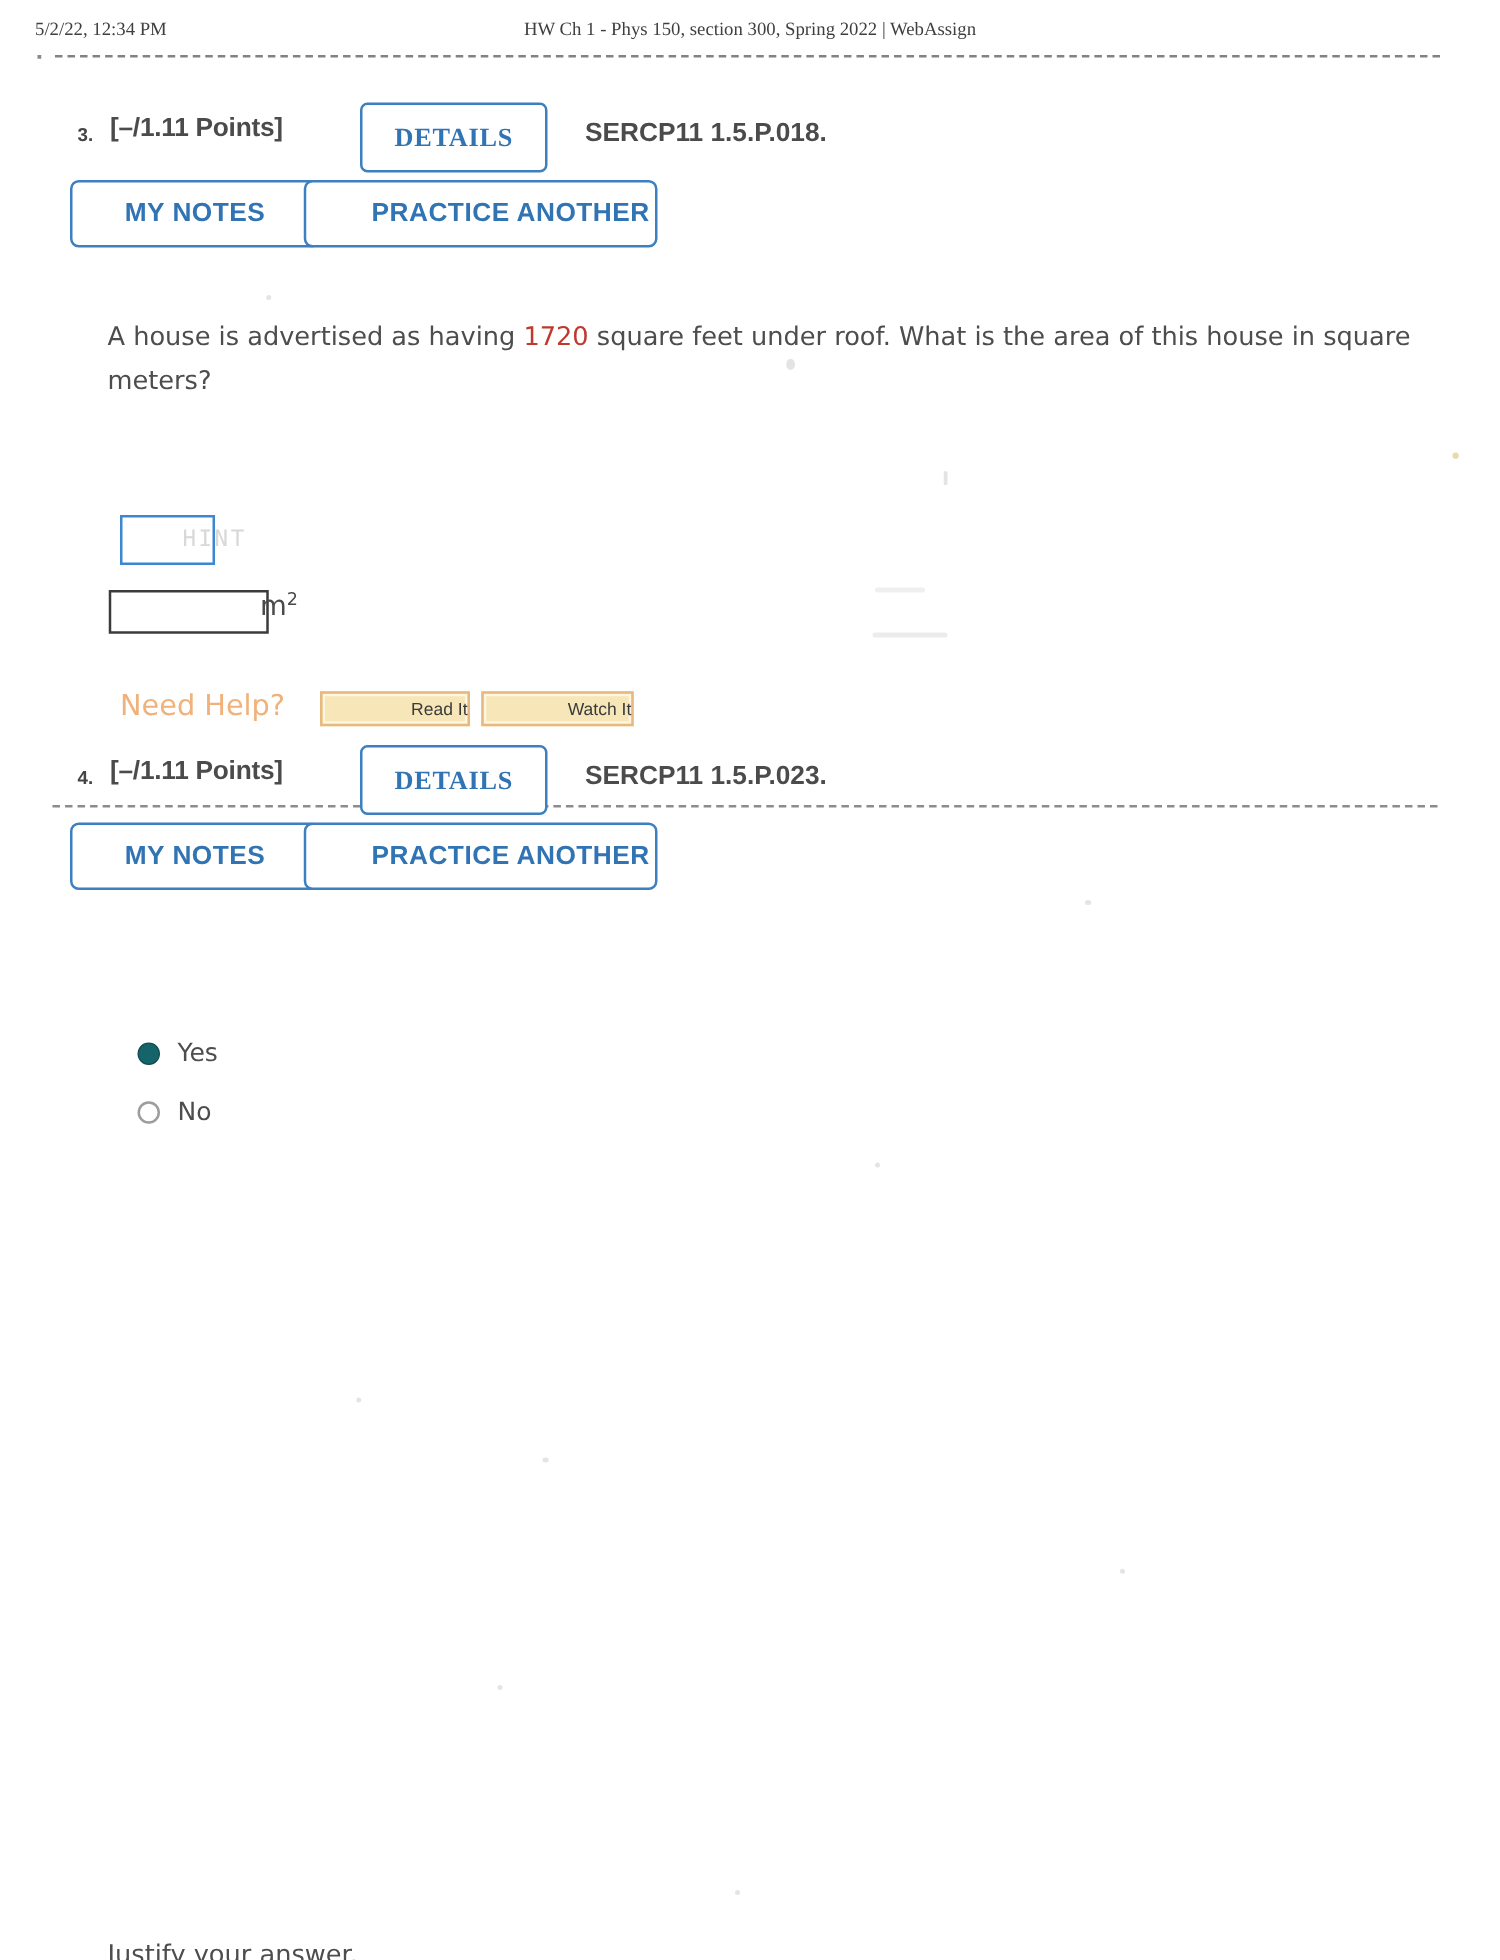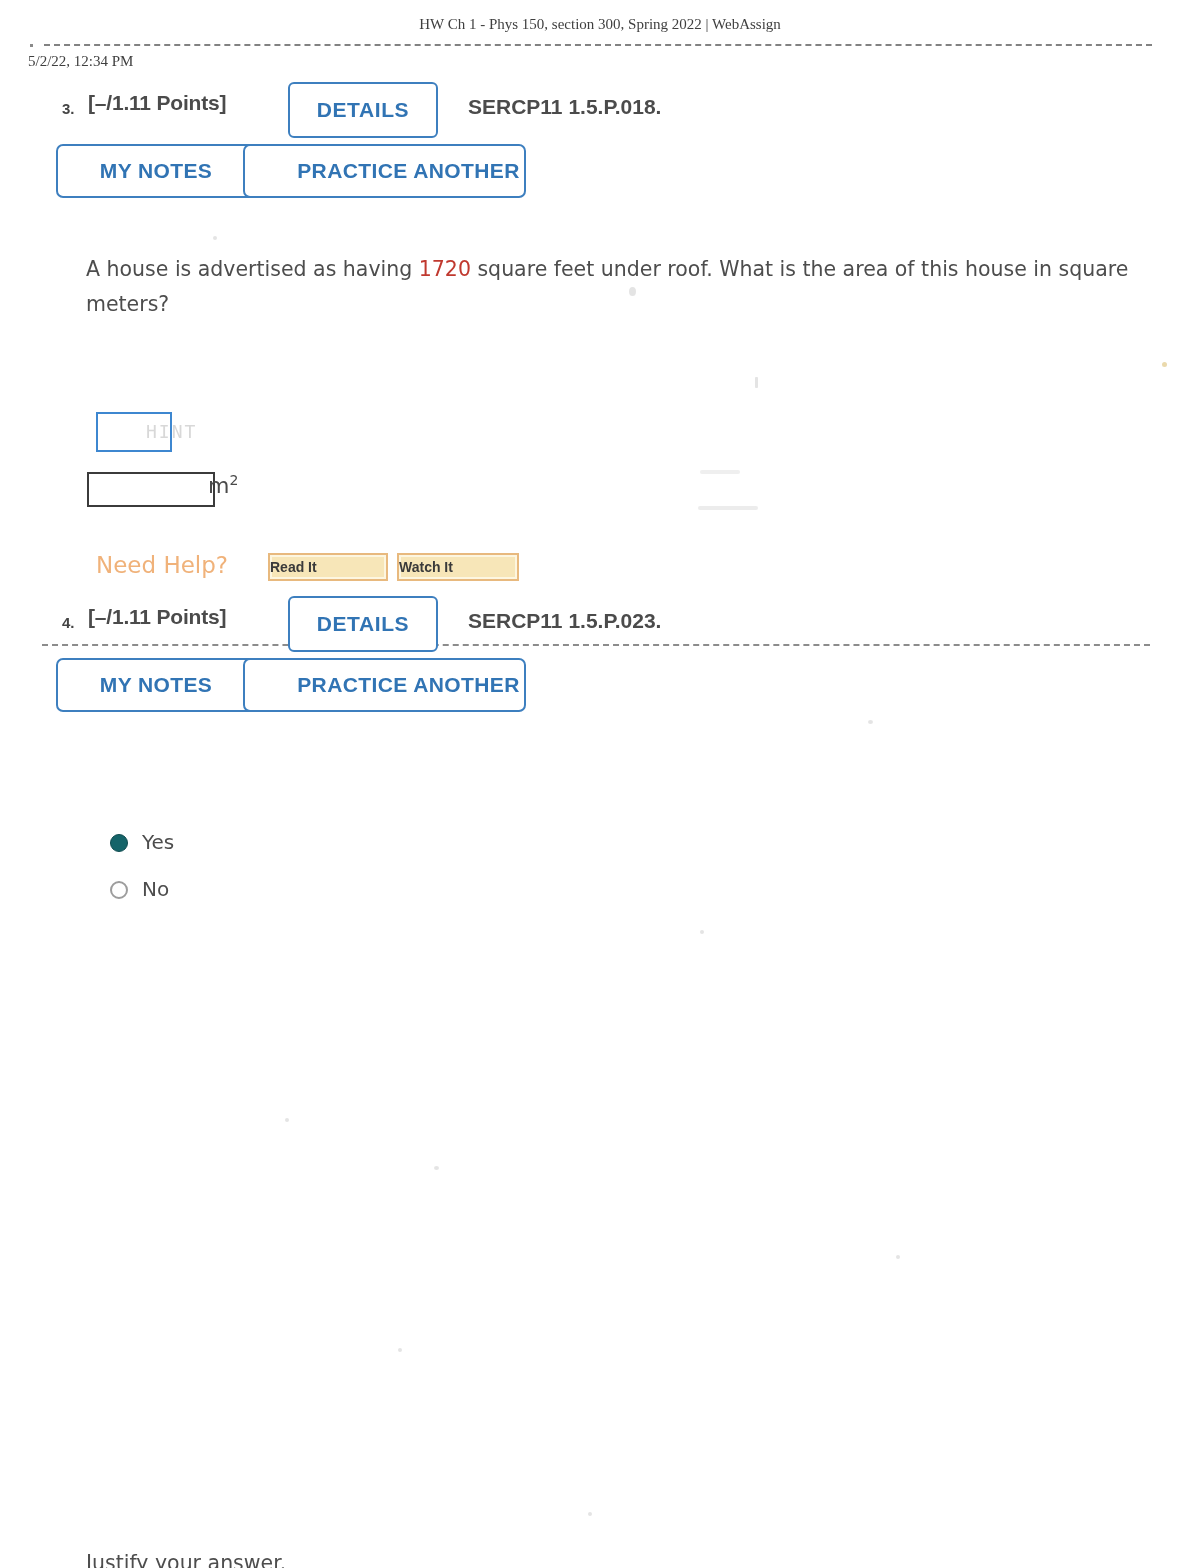--- a/index.html
+++ b/index.html
@@ -20,21 +20,20 @@
     position: absolute;
     top: 14px; left: 0; right: 0;
     height: 26px;
     font-family: "Liberation Serif", serif;
     font-size: 15px;
     color: #3f3f3f;
   }
   .print-header .ph-date {
     position: absolute; left: 28px; top: 2px;
     white-space: nowrap;
-    margin-top: 37px;
   }
   .print-header .ph-title {
     position: absolute; left: 0; right: 0; top: 2px;
     text-align: center;
     white-space: nowrap;
   }
   .header-rule {
     position: absolute;
     top: 44px; left: 44px; right: 48px;
     height: 0;
@@ -77,21 +76,21 @@
     white-space: nowrap;
   }
   .btn-details {
     position: absolute;
     left: 288px; top: 0px;
     width: 150px; height: 56px;
     border: 2px solid #3d7fbf;
     border-radius: 6px;
     background: #fff;
     color: #3174b4;
-    font-family: Liberation Sans, sans-serif;
+    font-family: Liberation Serif, serif;
     font-size: 21px;
     font-weight: 600;
     letter-spacing: .6px;
     line-height: 52px;
     text-align: center;
     cursor: pointer;
   }
   .q-code {
     position: absolute;
     left: 468px; top: 13px;
@@ -180,27 +179,26 @@
     white-space: nowrap;
   }
   .btn-help {
     position: absolute;
     height: 28px;
     border: 2px solid #e8b97e;
     background: #f7e6b8;
     box-shadow: inset 0 0 0 2px #fdf6e0;
     font-family: "Liberation Sans", sans-serif;
     font-size: 14px;
-    font-weight: bold;
+    font-weight: normal;
     color: #3a3a3a;
     line-height: 24px;
-    text-align: left;
-    cursor: pointer;
-    white-space: nowrap;
-    margin-left: 12px;
+    text-align: right;
+    cursor: pointer;
+    white-space: nowrap;
   }
 
   
   .q-sep {
     position: absolute;
     left: 42px; right: 50px;
     top: 562px;
     height: 0;
     border-top: 2px dashed #787878;
     opacity: .85;

